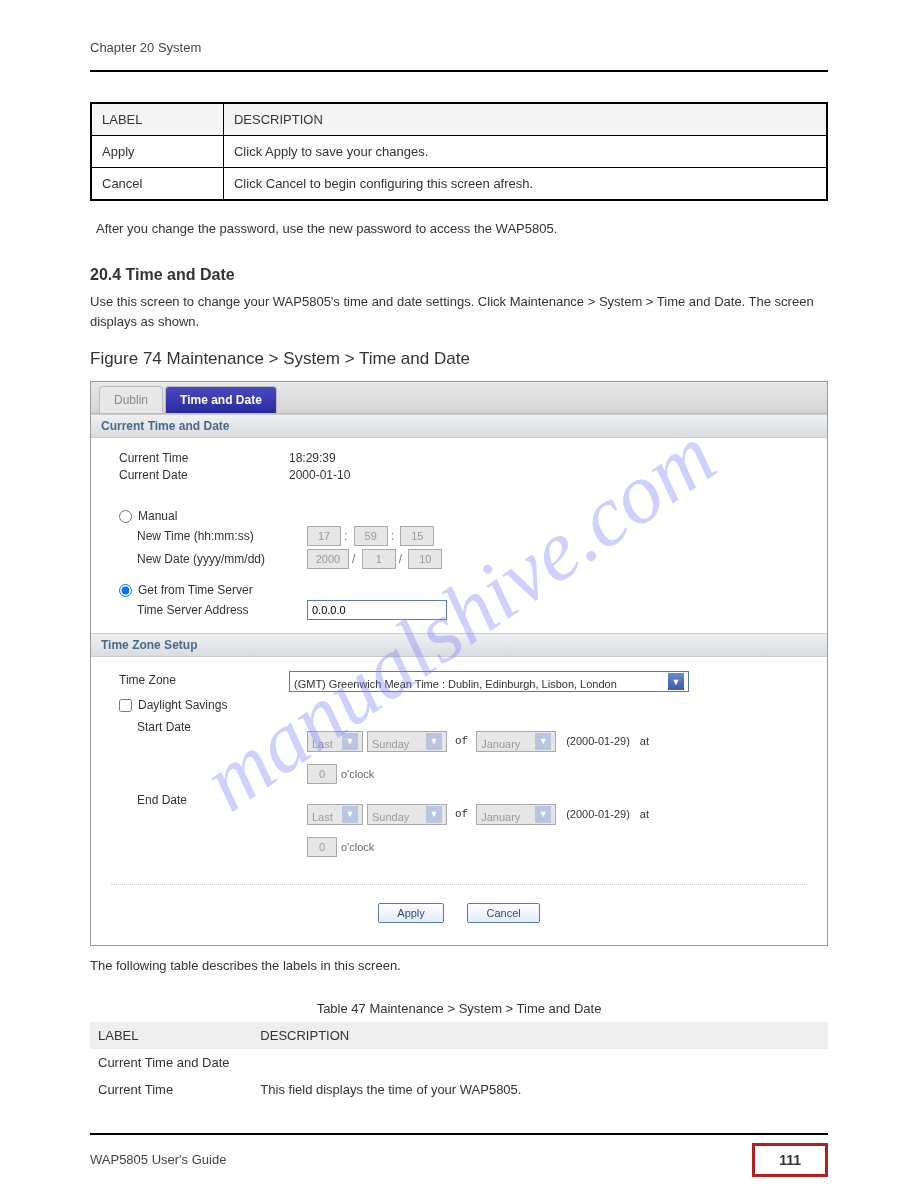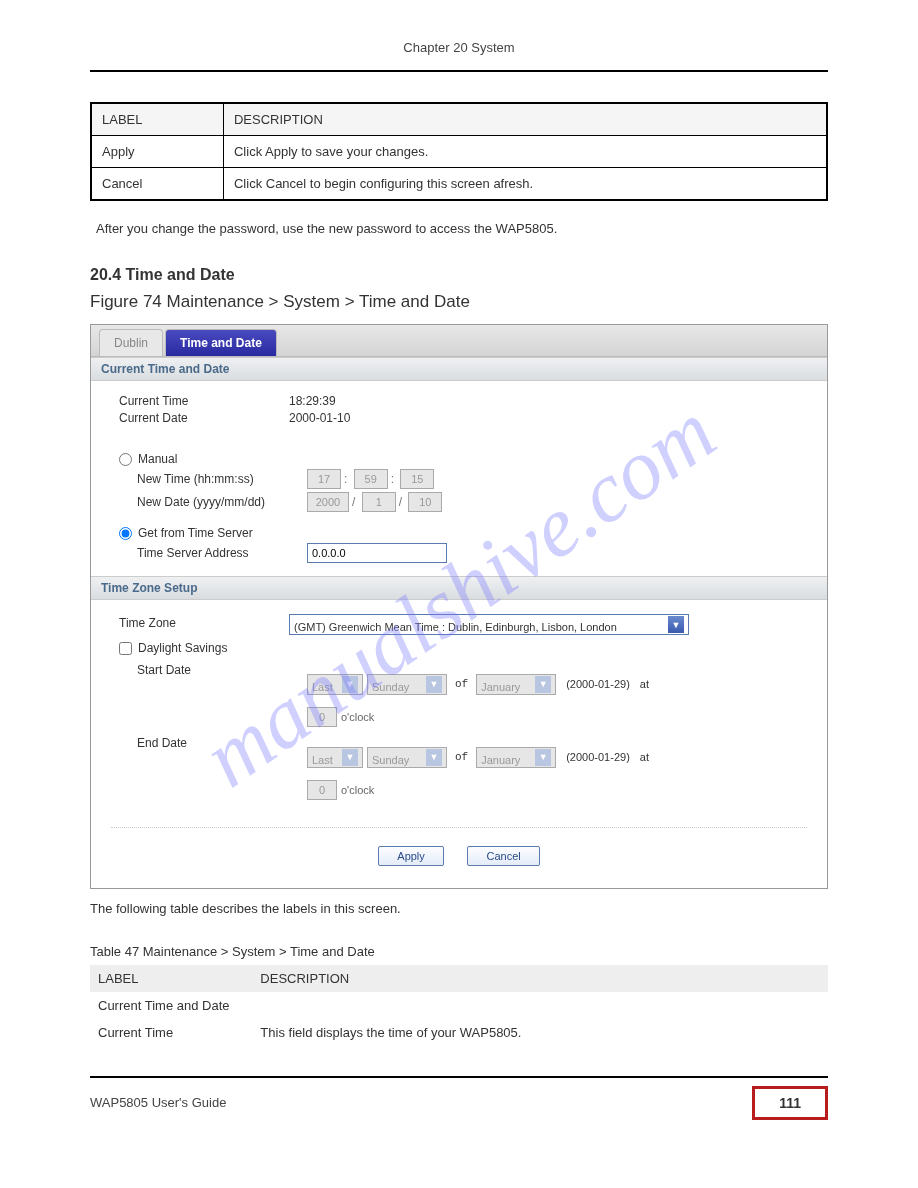--- a/index.html
+++ b/index.html
@@ -40,26 +40,26 @@
     .select .arrow { background: linear-gradient(#6a8acf,#3a5aaf); width: 16px; height: 17px; display: inline-flex; align-items: center; justify-content: center; color: #fff; font-size: 9px; margin-left: 6px; }
     .select.disabled .arrow { background: #b8c6e2; }
     .checkbox-row { display: flex; align-items: center; margin: 6px 0 6px 0; }
     .checkbox-row input { margin-right: 6px; }
     .date-line { display: flex; align-items: center; flex-wrap: wrap; gap: 4px; font-size: 11px; color: #666; margin: 3px 0; }
     .date-line .of { color: #333; margin: 14px 4px; font-family: Liberation Mono, monospace; }
     .date-line .note-date { color: #333; margin-left: 6px; }
     .btn-row { text-align: center; padding: 18px 0 22px 0; border-top: 1px dotted #ccc; margin: 10px 20px 0 20px; }
     .btn { display: inline-block; border: 1px solid #5a7ab0; background: linear-gradient(#fdfdff,#e4ecf8); color: #2a4a8a; font-size: 11px; padding: 3px 18px; margin: 0 10px; border-radius: 2px; cursor: pointer; }
     .post-figure-table { width: 100%; border-collapse: collapse; margin-top: 25px; }
-    .post-figure-table caption { text-align: left; font-size: 13px; margin-bottom: 6px; }
+    .post-figure-table caption { text-align: center; font-size: 13px; margin-bottom: 6px; }
     .post-figure-table th { padding: 6px 8px; text-align: left; font-weight: normal; font-size: 13px; }
     .post-figure-table td { padding: 6px 8px; font-size: 13px; }
     .post-figure-table .shaded { background: #eee; }
     .watermark { position: absolute; left: 50%; top: 50%; transform: translate(-50%,-50%) rotate(-35deg); font-size: 86px; color: rgba(120,120,255,0.35); font-family: Georgia, 'Times New Roman', serif; font-style: italic; pointer-events: none; white-space: nowrap; z-index: 5; }
-    .header-right { text-align: center; font-size: 13px; color: #444; margin-bottom: -10px; }
+    .header-right { text-align: left; font-size: 13px; color: #444; margin-bottom: -10px; }
     .footer { display: flex; justify-content: space-between; align-items: center; margin-top: 8px; }
     .footer .left { font-size: 13px; color: #444; }
     .footer .pg { border: 3px solid #b91c1c; padding: 6px 24px; font-weight: bold; font-size: 14px; }
   </style>
 </head>
 <body>
 
 <div class="page">
   <div class="watermark">manualshive.com</div>
 
@@ -82,20 +82,21 @@
     </tr>
   </tbody>
     </table>
 
   <p class="note">
     <span class="sym"></span>
     <span>After you change the password, use the new password to access the WAP5805.</span>
   </p>
 
   <div class="section-heading">20.4  Time and Date</div>
+  <p class="section-text">Use this screen to change your WAP5805's time and date settings. Click Maintenance &gt; System &gt; Time and Date. The screen displays as shown.</p>
   <p class="figure-caption">Figure 74   Maintenance &gt; System &gt; Time and Date</p>
 
   <div class="router-box">
     <div class="tabs-bar">
       <div class="tab">Dublin</div>
       <div class="tab active">Time and Date</div>
     </div>
 
     <div class="panel-section-title">Current Time and Date</div>
     <div class="panel-inner">

